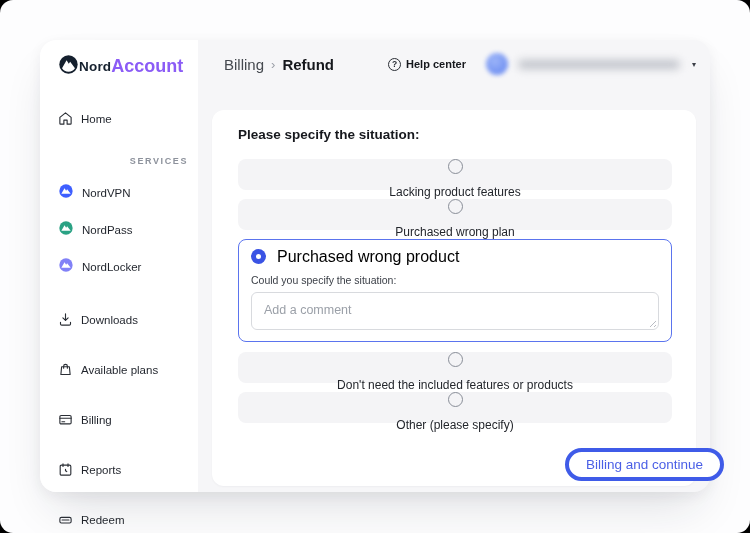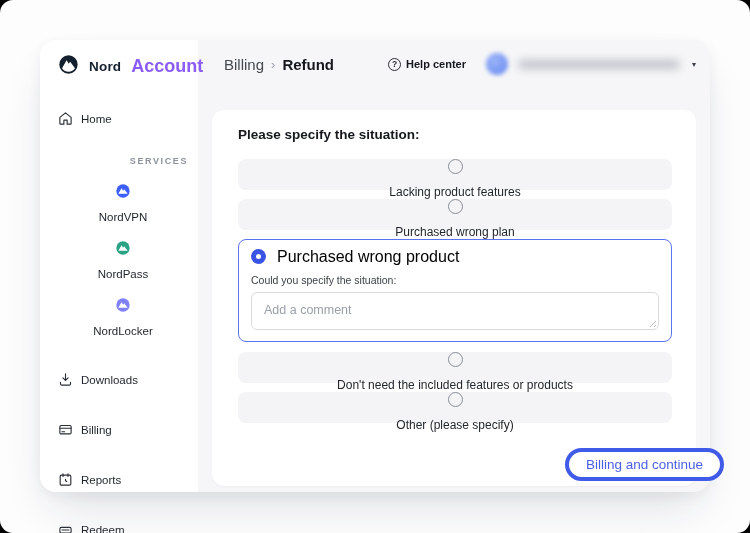--- a/index.html
+++ b/index.html
@@ -18,33 +18,33 @@
     position:absolute; left:40px; top:40px; width:670px; height:452px;
     background:#f6f6f8; border-radius:16px;
     box-shadow:0 24px 48px -12px rgba(28,32,48,.14), 0 4px 14px rgba(28,32,48,.06);
     display:flex;
   }
   
   .sidebar {
     width:158px; background:#ffffff; border-radius:16px 0 0 16px;
     padding:12px 10px 0 18px; flex:none;
   }
-  .brand { display:flex; align-items:center; gap:10px; margin-top:2px; }
+  .brand { display:flex; align-items:center; gap:0; margin-top:2px; }
   .brand-name { font-size:13.5px; font-weight:700; color:#15202e; letter-spacing:.2px; }
   .brand-suffix { font-size:18px; color:#8b5cf6;font-weight:bold; }
   .nav-item { display:flex; align-items:center; gap:8px; cursor:pointer; }
   .nav-item .lbl { font-size:11.5px; font-weight:500; color:#1f232b; }
   .nav-item svg { flex:none; }
   .home-item { margin-top:32px; }
   .section-label {
     margin-top:30px; font-size:9px; font-weight:700; letter-spacing:1.6px;
     color:#8d929c;
     text-align:right;
   }
-  .services .nav-item { margin-top:17px;flex-direction:column; }
+  .services .nav-item { margin-top:17px; }
   .utility { margin-top:24px; }
   .utility .nav-item { margin-top:35px; }
   
   .main { flex:1; position:relative; border-radius:0 16px 16px 0; }
   .header { display:flex; align-items:center; padding:13px 14px 0 26px; }
   .crumb-parent { font-size:15px; color:#45494f; cursor:pointer; }
   .crumb-sep { font-size:13px; color:#9a9ea6; margin:0 7px; }
   .crumb-current { font-size:15px; font-weight:700; color:#16181d; }
   .help { display:flex; align-items:center; gap:5px; margin-left:auto; margin-right:20px; cursor:pointer; }
   .help-icon {
@@ -187,20 +187,27 @@
 
       <div class="utility">
         <div class="nav-item">
           <svg class="icon-gray" width="15" height="15" viewBox="0 0 24 24" fill="none" stroke="currentColor" stroke-width="1.8" stroke-linecap="round" stroke-linejoin="round">
             <path d="M12 3v10.5M12 13.5l-4.2-4.2M12 13.5l4.2-4.2M4 16.5V19a2 2 0 0 0 2 2h12a2 2 0 0 0 2-2v-2.5"></path>
           </svg>
           <span class="lbl">Downloads</span>
         </div>
         <div class="nav-item">
           <svg class="icon-gray" width="15" height="15" viewBox="0 0 24 24" fill="none" stroke="currentColor" stroke-width="1.8" stroke-linecap="round" stroke-linejoin="round">
+            <path d="M5.8 7.5h12.4l1.2 12.5H4.6L5.8 7.5z"></path>
+              <path d="M9 10V6.8a3 3 0 0 1 6 0V10"></path>
+          </svg>
+          <span class="lbl">Available plans</span>
+        </div>
+        <div class="nav-item">
+          <svg class="icon-gray" width="15" height="15" viewBox="0 0 24 24" fill="none" stroke="currentColor" stroke-width="1.8" stroke-linecap="round" stroke-linejoin="round">
             <rect x="3" y="5.5" width="18" height="13.5" rx="2"></rect>
               <path d="M3 10h18M6.2 15.5h4.5"></path>
           </svg>
           <span class="lbl">Billing</span>
         </div>
         <div class="nav-item">
           <svg class="icon-gray" width="15" height="15" viewBox="0 0 24 24" fill="none" stroke="currentColor" stroke-width="1.8" stroke-linecap="round" stroke-linejoin="round">
             <rect x="3.5" y="5" width="17" height="16" rx="2"></rect>
               <path d="M8 3v4M16 3v4M12 11.5V14l2 1.3"></path>
           </svg>

